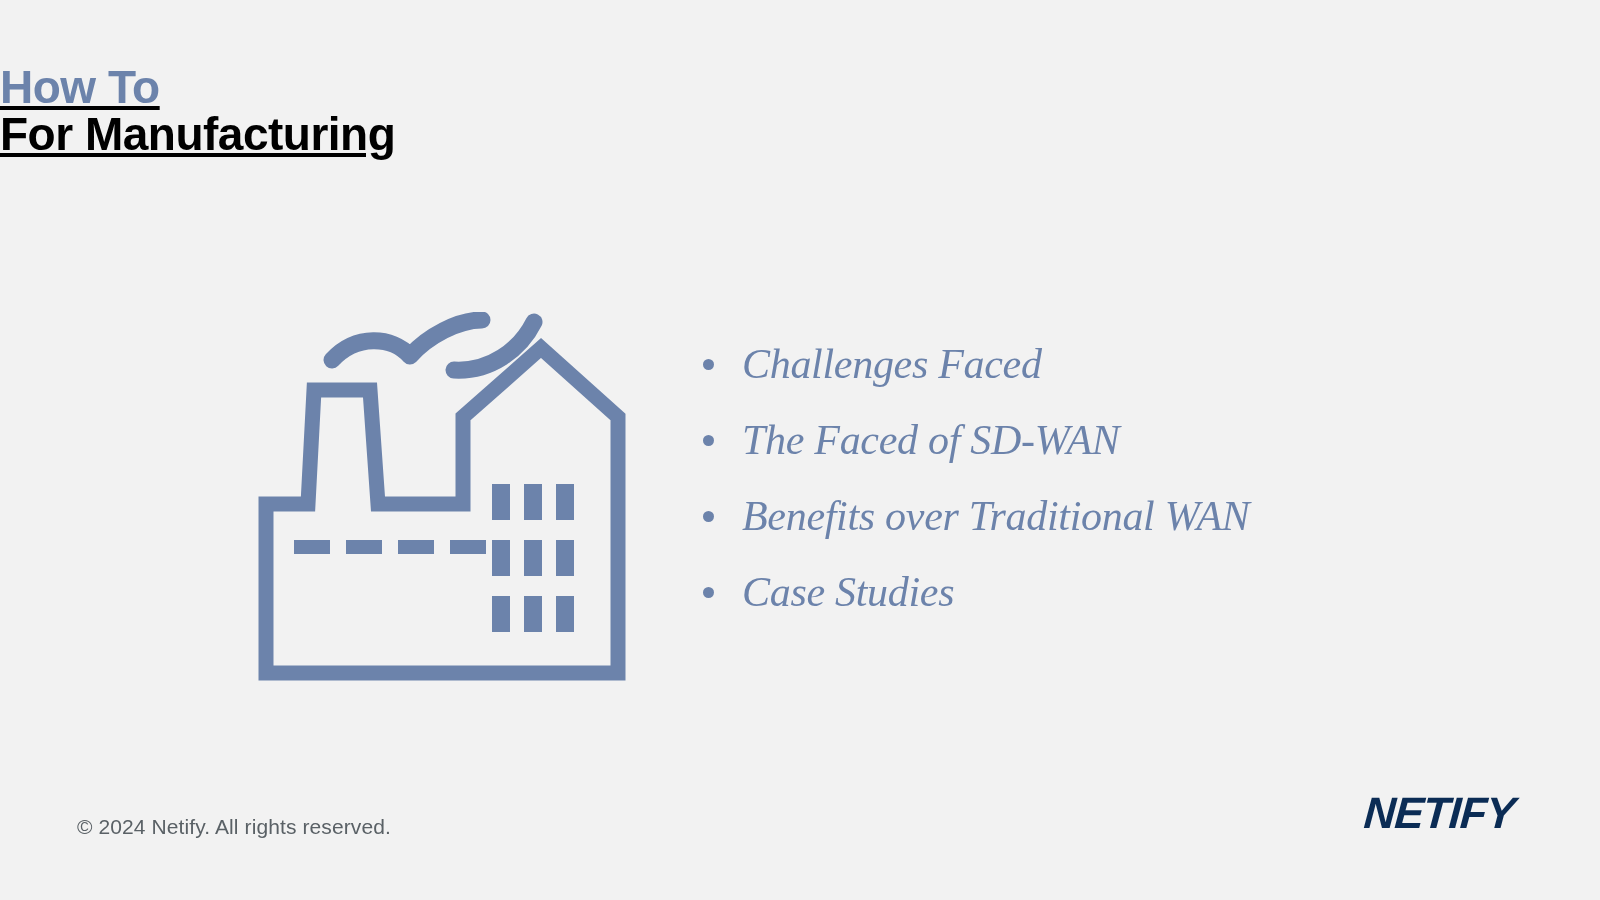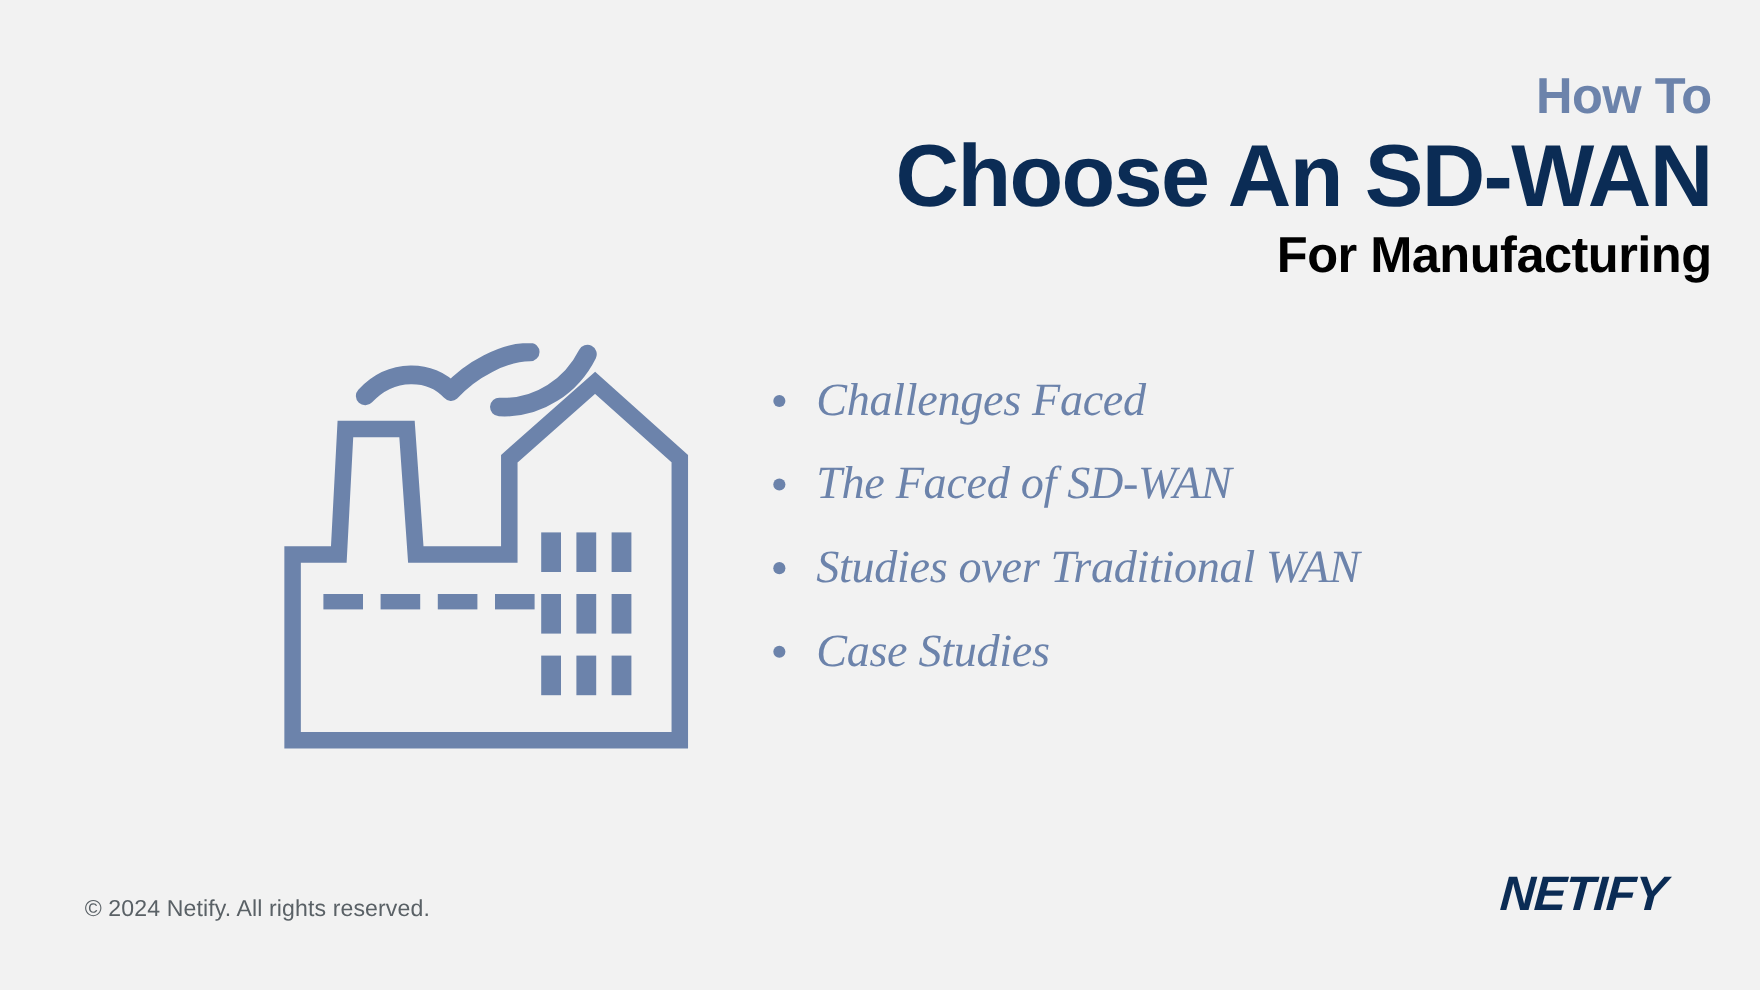--- a/index.html
+++ b/index.html
@@ -22,21 +22,22 @@
     height: 900px;
     background: #f2f2f2;
   }
 
   
   .heading {
     position: absolute;
     left: 0;
     top: 64px;
     width: 1556px;
-    text-align: right;
+    text-align: left;
+    text-decoration: underline;
   }
 
   .kicker {
     font-size: 46px;
     font-weight: 700;
     color: #6c83ab;
     line-height: 1.0;
     letter-spacing: -0.5px;
     margin: 0;
   }
@@ -135,21 +136,20 @@
     transform: skewX(-4deg);
   }
 </style>
 </head>
 <body>
 
 <div class="infographic">
 
   <div class="heading">
     <p class="kicker">How To</p>
-    <h1 class="headline">Choose An SD-WAN</h1>
     <p class="subhead">For Manufacturing</p>
   </div>
 
   <div class="factory-icon">
     <svg viewBox="0 0 380 370" width="380" height="370" xmlns="http://www.w3.org/2000/svg">
 
       <path d="M80 48 C104 22, 140 24, 158 44 C176 24, 206 8, 230 8" fill="none" stroke="#6c83ab" stroke-width="17" stroke-linecap="round" stroke-linejoin="round"></path>
 
       <path d="M202 58 C238 60, 268 38, 282 10" fill="none" stroke="#6c83ab" stroke-width="17" stroke-linecap="round" stroke-linejoin="round"></path>
 
@@ -195,21 +195,21 @@
     <li class="topic-item">
       <span class="dot"></span>
       <span>Challenges Faced</span>
     </li>
     <li class="topic-item">
       <span class="dot"></span>
       <span>The Faced of SD-WAN</span>
     </li>
     <li class="topic-item">
       <span class="dot"></span>
-      <span>Studies over Traditional WAN</span>
+      <span>Benefits over Traditional WAN</span>
     </li>
     <li class="topic-item">
       <span class="dot"></span>
       <span>Case Studies</span>
     </li>
   </ul>
 
   <div class="footer-copyright">© 2024 Netify. All rights reserved.</div>
   <div class="brand-logo">NETIFY</div>
 

